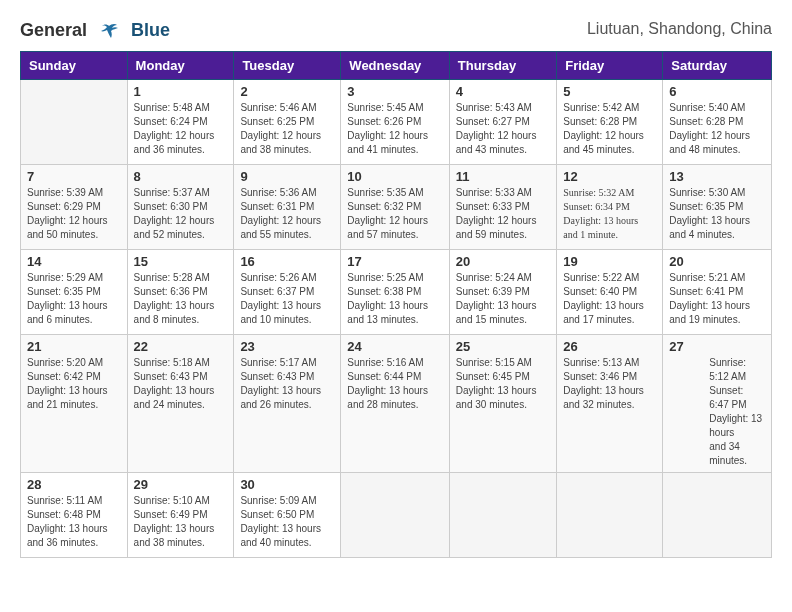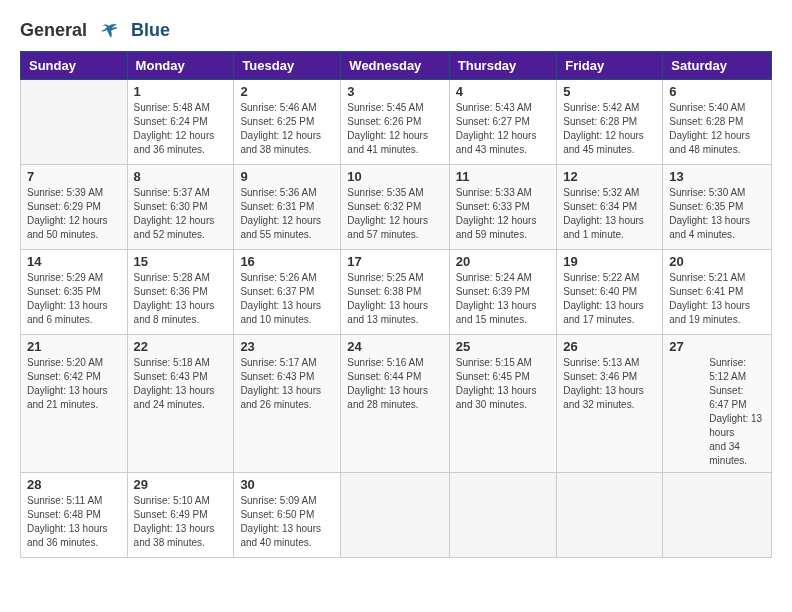--- a/index.html
+++ b/index.html
@@ -103,20 +103,21 @@
   <div class="logo">
     <div class="logo-text">
       <span class="logo-general">General</span>
       <svg class="logo-bird" viewBox="0 0 20 20">
         <path d="M10 5 C12 3, 16 2, 18 4 C16 4, 14 5, 13 7 C15 6, 17 6, 19 7 C17 8, 14 8, 12 10 C13 12, 13 15, 12 17 C10 14, 9 11, 8 9 C6 10, 4 11, 2 10 C4 9, 7 8, 8 6 C7 5, 5 4, 3 5 C5 3, 8 3, 10 5Z" fill="#2471a3"></path>
       </svg>
       <span class="logo-blue">Blue</span>
     </div>
   </div>
   <div class="title-section">
+    <div class="location">Liutuan, Shandong, China</div>
   </div>
 </div>
 
 <table class="calendar">
   <thead>
     <tr>
     <th>Sunday</th>
         <th>Monday</th>
         <th>Tuesday</th>
         <th>Wednesday</th>
@@ -202,21 +203,21 @@
         </td>
         <td>
           <span class="day-number">11</span>
           <div class="day-info" style="white-space: pre-line;">Sunrise: 5:33 AM
 Sunset: 6:33 PM
 Daylight: 12 hours
 and 59 minutes.</div>
         </td>
         <td>
           <span class="day-number">12</span>
-          <div class="day-info" style="white-space: pre-line;">Sunrise: 5:32 AM
+          <div class="day-info" style="white-space: pre-line; font-family: Liberation Serif, serif;">Sunrise: 5:32 AM
 Sunset: 6:34 PM
 Daylight: 13 hours
 and 1 minute.</div>
         </td>
         <td>
           <span class="day-number">13</span>
           <div class="day-info" style="white-space: pre-line;">Sunrise: 5:30 AM
 Sunset: 6:35 PM
 Daylight: 13 hours
 and 4 minutes.</div>

